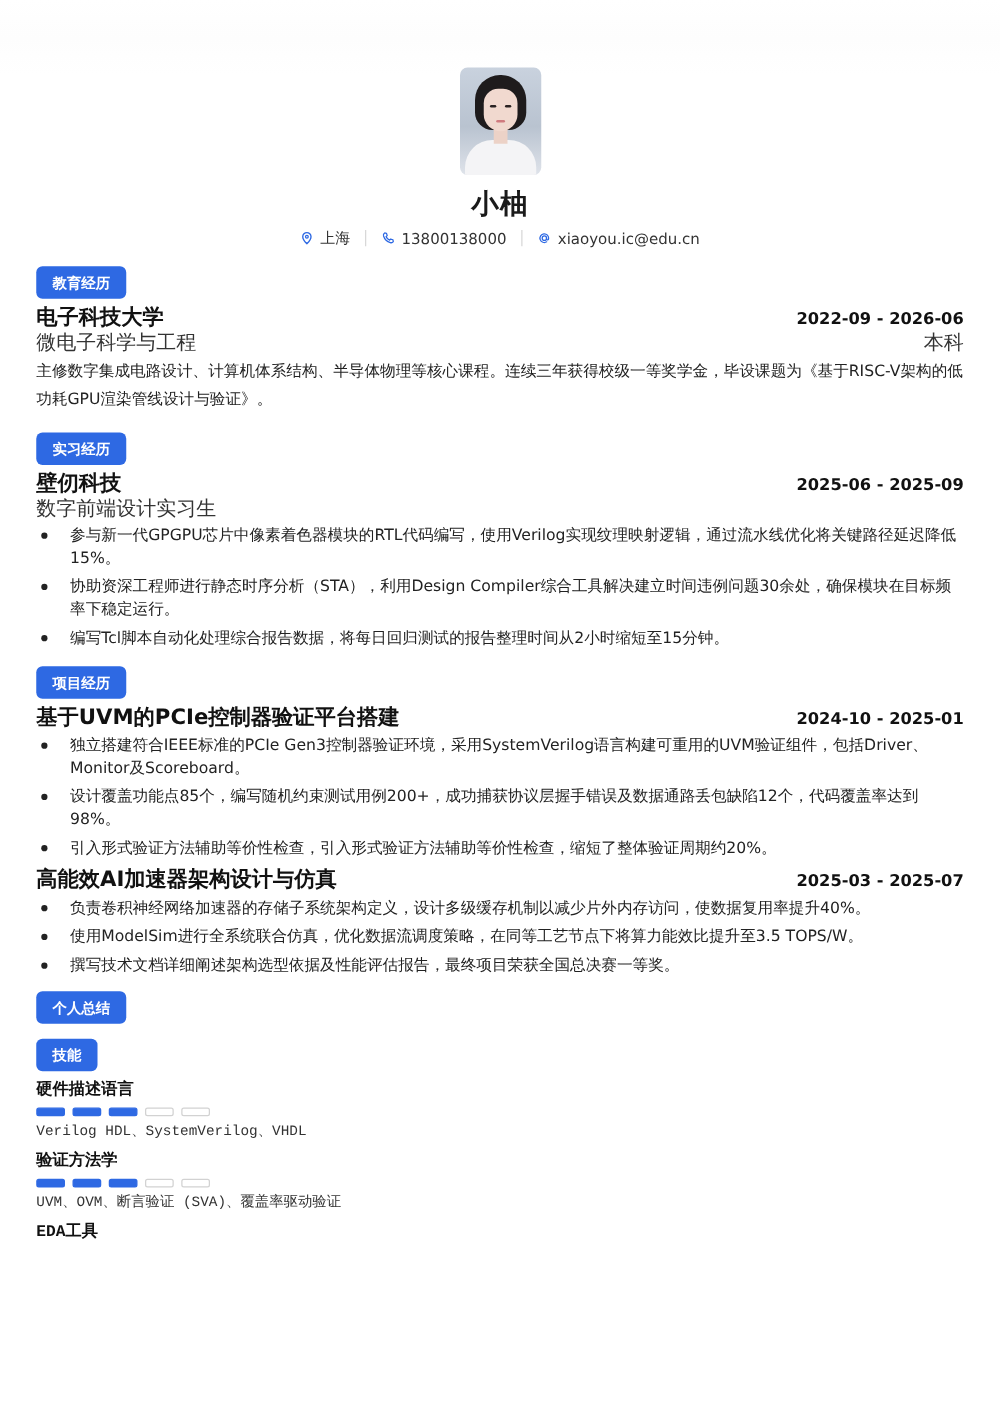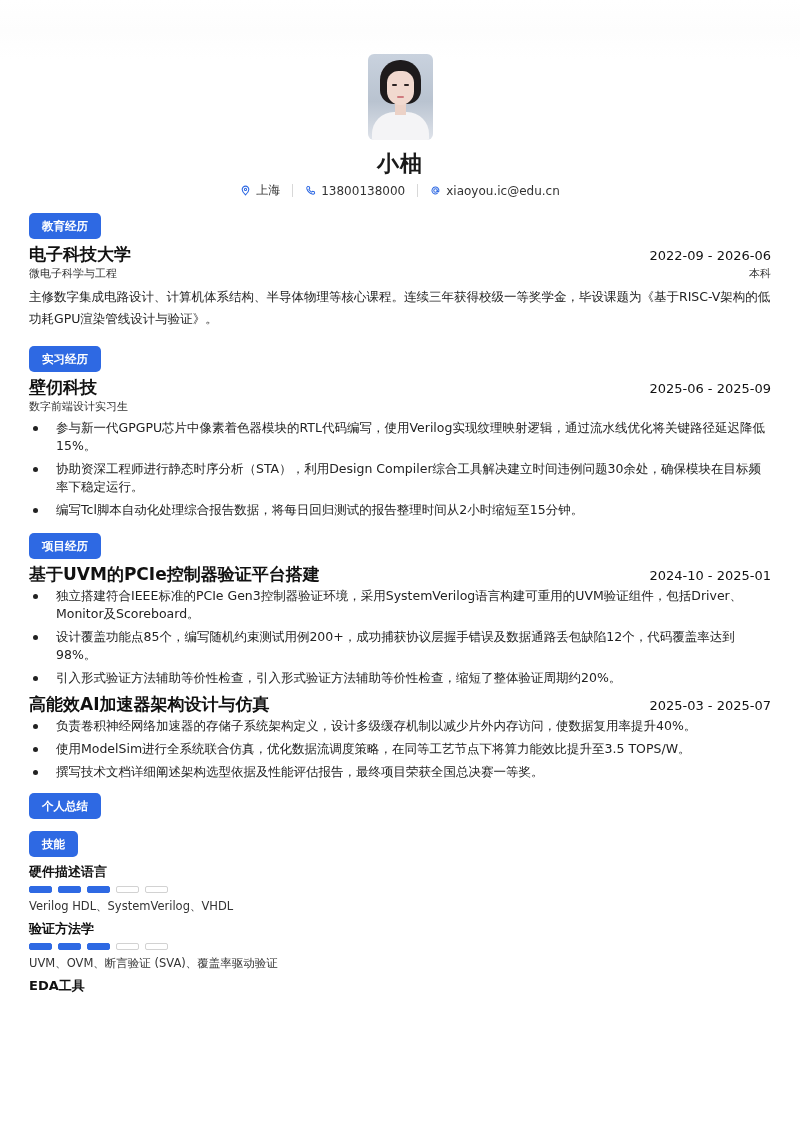--- a/index.html
+++ b/index.html
@@ -53,36 +53,36 @@
 
   
   .section { margin-top: 14px; }
   .tag {
     display: inline-block; background: #2e69e3; color: #fff; font-size: 11.5px; font-weight: bold;
     height: 26px; line-height: 26px; padding: 0 13px; border-radius: 5px;
   }
   .entry { margin-top: 6px; }
   .row { display: flex; justify-content: space-between; align-items: baseline; line-height: 18px; }
   .title { font-weight: bold; font-size: 17px; color: #111; }
-  .date { font-weight: normal; font-size: 13px; color: #111; }
-  .sub { font-size: 11px; color: #333; line-height: 17px; }
+  .date { font-weight: bold; font-size: 13px; color: #111; }
+  .sub { font-size: 16px; color: #333; line-height: 17px; }
   .para { font-size: 12.5px; color: #222; line-height: 22px; margin-top: 4px; }
   ul.bullets { list-style: none; margin-top: 2px; }
   ul.bullets li {
     position: relative; padding-left: 27px; font-size: 12.5px; color: #222; line-height: 18px;
     margin-bottom: 5px;
   }
   ul.bullets li::before {
     content: ""; position: absolute; left: 4px; top: 7px; width: 5px; height: 5px;
     border-radius: 50%; background: #222;
   }
   .entry + .entry { margin-top: 10px; }
 
   
-  .skill { margin-top: 6px; }
+  .skill { margin-top: 6px; font-family: Liberation Mono, monospace; }
   .skill-name { font-weight: bold; font-size: 13px; color: #111; line-height: 18px; }
   .dots { display: flex; gap: 6px; margin-top: 5px; }
   .dot { width: 23px; height: 7px; border-radius: 2px; border: 1px solid #d2d2d2; background: #fff; }
   .dot.on { background: #2e69e3; border-color: #2e69e3; }
   .skill-desc { font-size: 11.5px; color: #333; margin-top: 5px; line-height: 16px; }
 </style>
 </head>
 <body>
 
 <div class="page">

